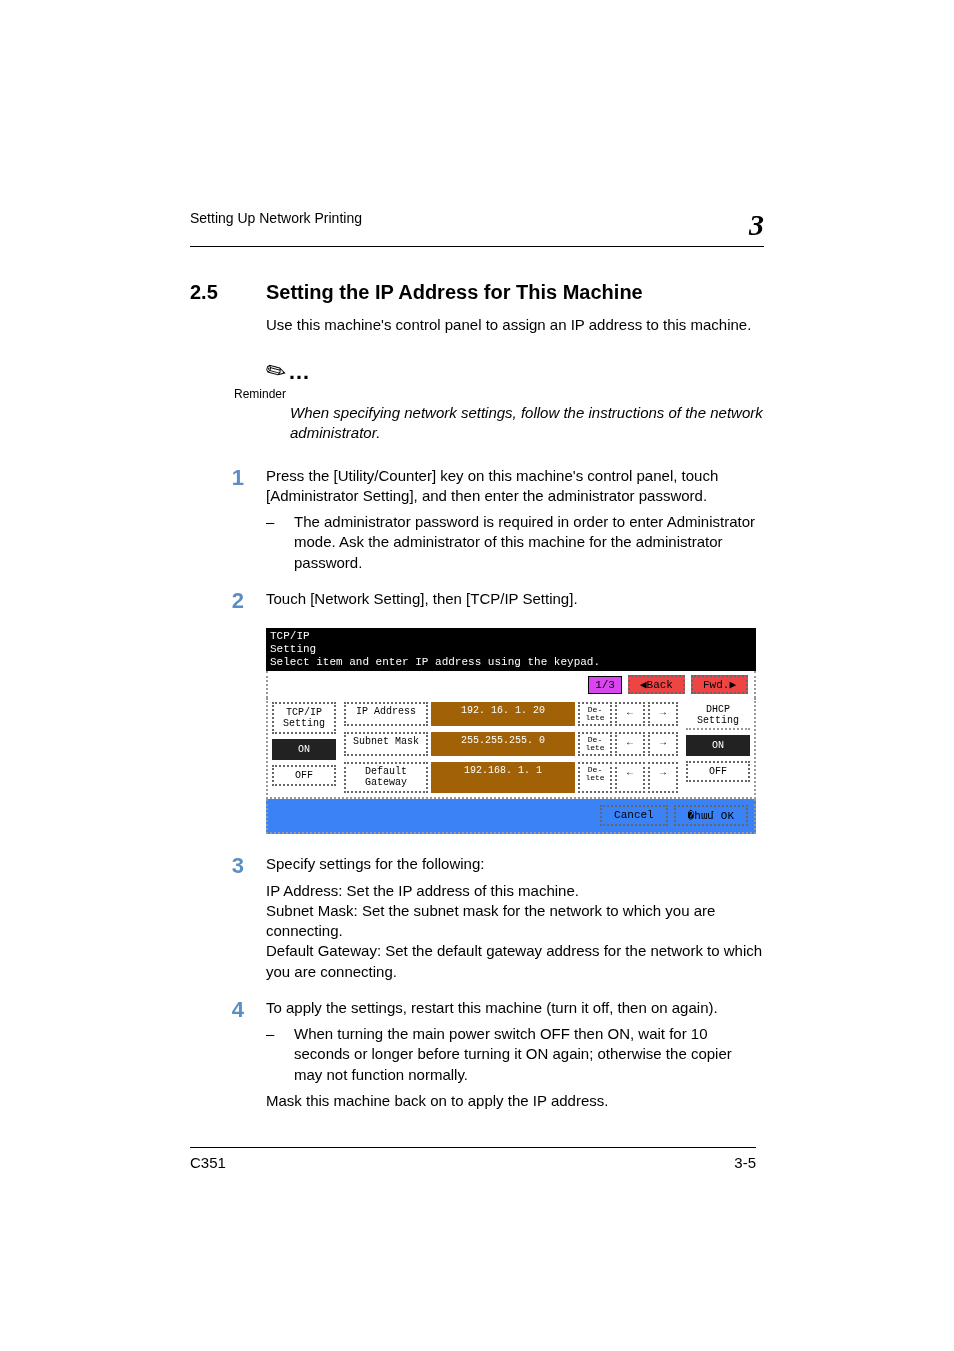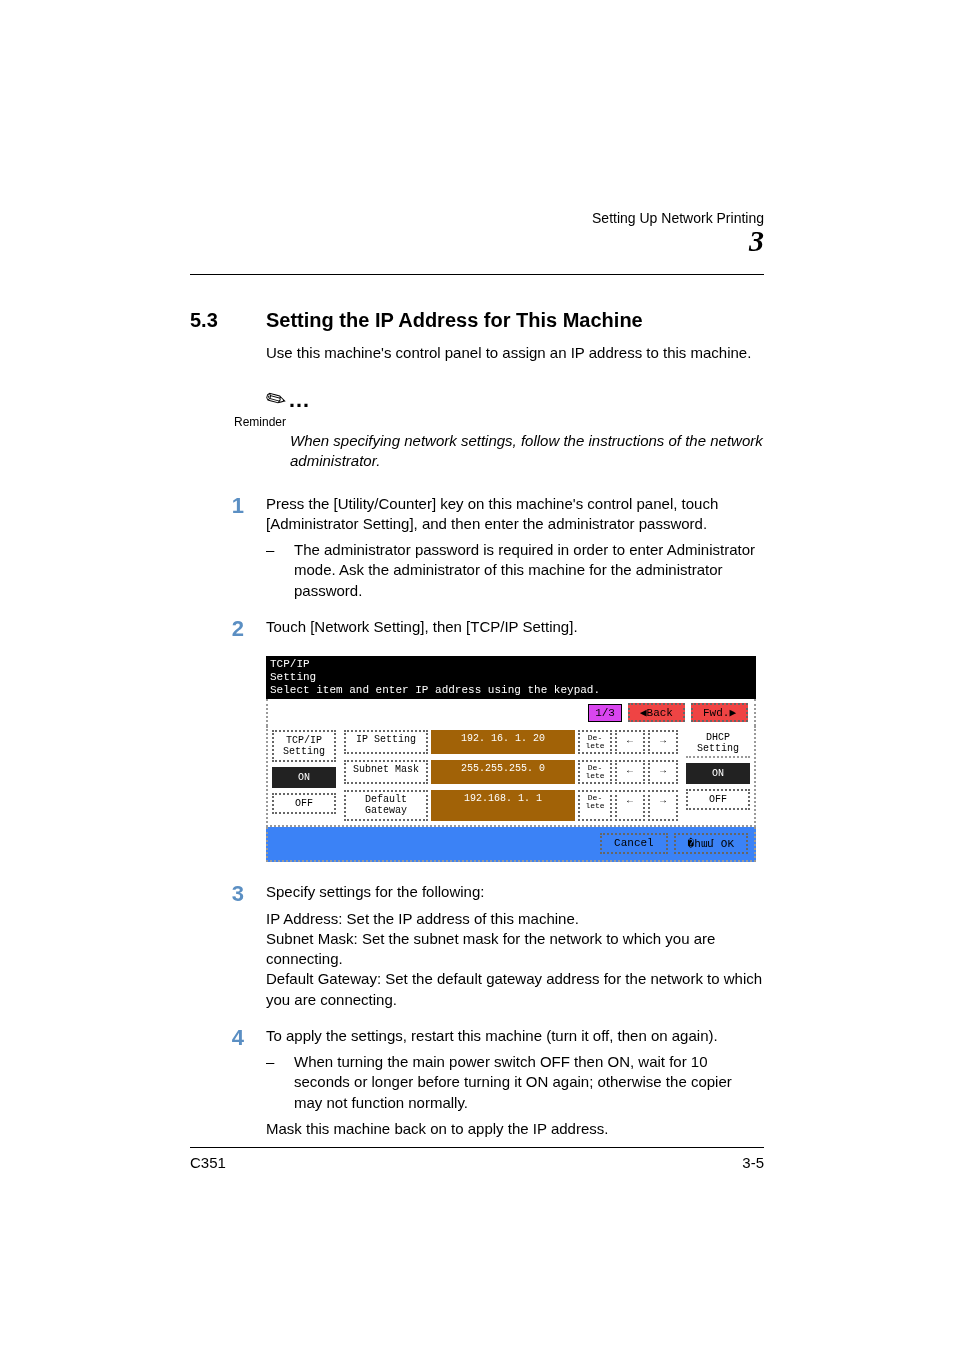--- a/index.html
+++ b/index.html
@@ -15,26 +15,24 @@
   }
   .page {
     padding: 210px 190px 0 190px;
     box-sizing: border-box;
     position: relative;
     height: 100%;
   }
   .running-header {
     display: flex;
     justify-content: space-between;
-    align-items: flex-end;
     font-size: 14px;
     border-bottom: 1px solid #000;
-    padding-bottom: 16px;
+    padding-bottom: 4px;
     margin-bottom: 34px;
-    flex-direction: column;
   }
   .running-header .chapnum {
     font-family: Georgia, "Times New Roman", serif;
     font-weight: bold;
     font-size: 30px;
     font-style: italic;
     line-height: 1;
     padding-bottom: 2px;
   }
   .section-head {
@@ -242,41 +240,41 @@
   .fig-foot .fbtn {
     border: 2px dotted #666;
     padding: 2px 12px;
   }
   .turn {
     margin-top: 6px;
   }
   .footer {
     position: absolute;
     left: 190px;
-    right: 190px;
+    right: 198px;
     bottom: 180px;
     display: flex;
     justify-content: space-between;
     font-size: 15px;
     border-top: 1px solid #000;
     padding-top: 6px;
   }
 </style>
 </head>
 <body>
 
 <div class="page">
 
   <div class="running-header">
     <span>Setting Up Network Printing</span>
     <span class="chapnum">3</span>
   </div>
 
   <div class="section-head">
-    <span class="num">5.3</span>
+    <span class="num">2.5</span>
     <span>Setting the IP Address for This Machine</span>
   </div>
 
   <div class="intro body-indent">Use this machine's control panel to assign an IP address to this machine.</div>
 
   <div class="note-icon"><span class="pen">✎</span><span style="font-weight:bold; font-size:22px;">…</span></div>
   <div class="reminder-title">Reminder</div>
   <div class="reminder-body">When specifying network settings, follow the instructions of the network administrator.</div>
 
 
@@ -309,21 +307,21 @@
     </div>
     <div class="fig-body">
       <div class="fig-left">
         <div class="chip" style="white-space:pre-line;">TCP/IP
 Setting</div>
         <div class="chip dark">ON</div>
         <div class="chip">OFF</div>
       </div>
       <div class="fig-center">
         <div class="row">
-          <div class="lab">IP Setting</div>
+          <div class="lab">IP Address</div>
           <div class="val">192. 16.  1. 20</div>
           <div class="del" style="white-space:pre-line;">De-
 lete</div>
           <div class="arr">←</div>
           <div class="arr">→</div>
         </div>
         <div class="row">
           <div class="lab">Subnet Mask</div>
           <div class="val">255.255.255.  0</div>
           <div class="del" style="white-space:pre-line;">De-

